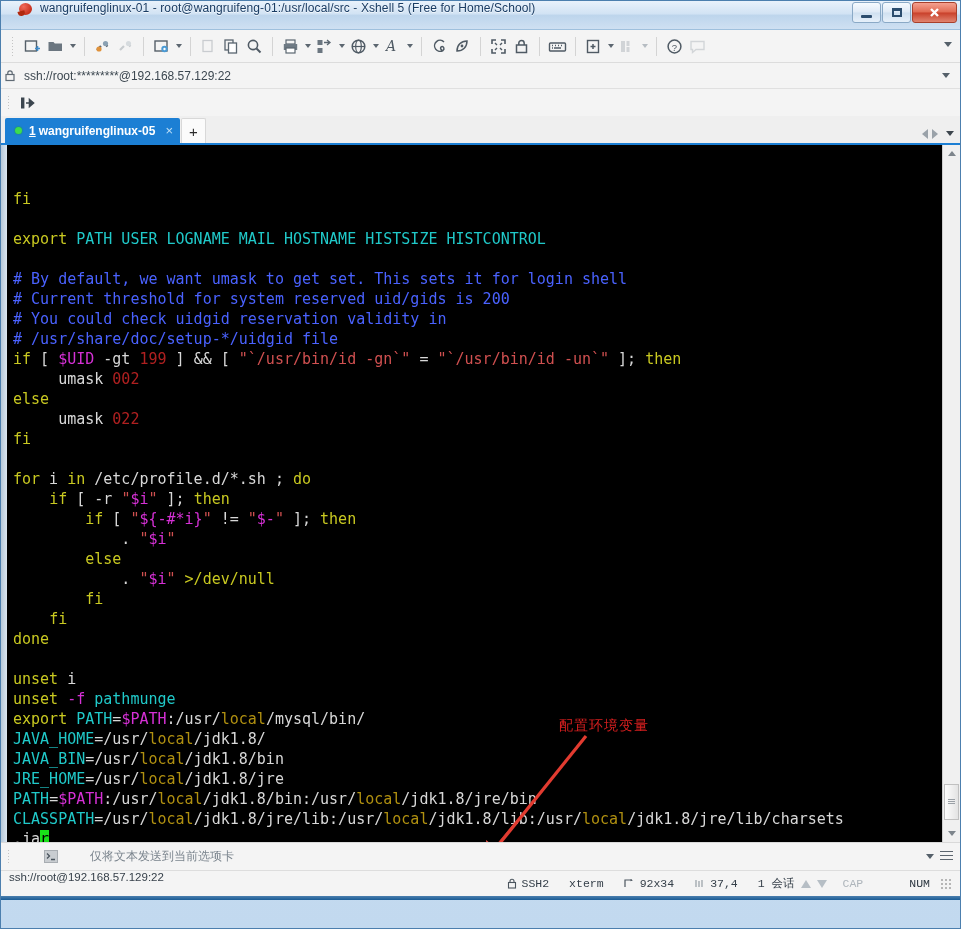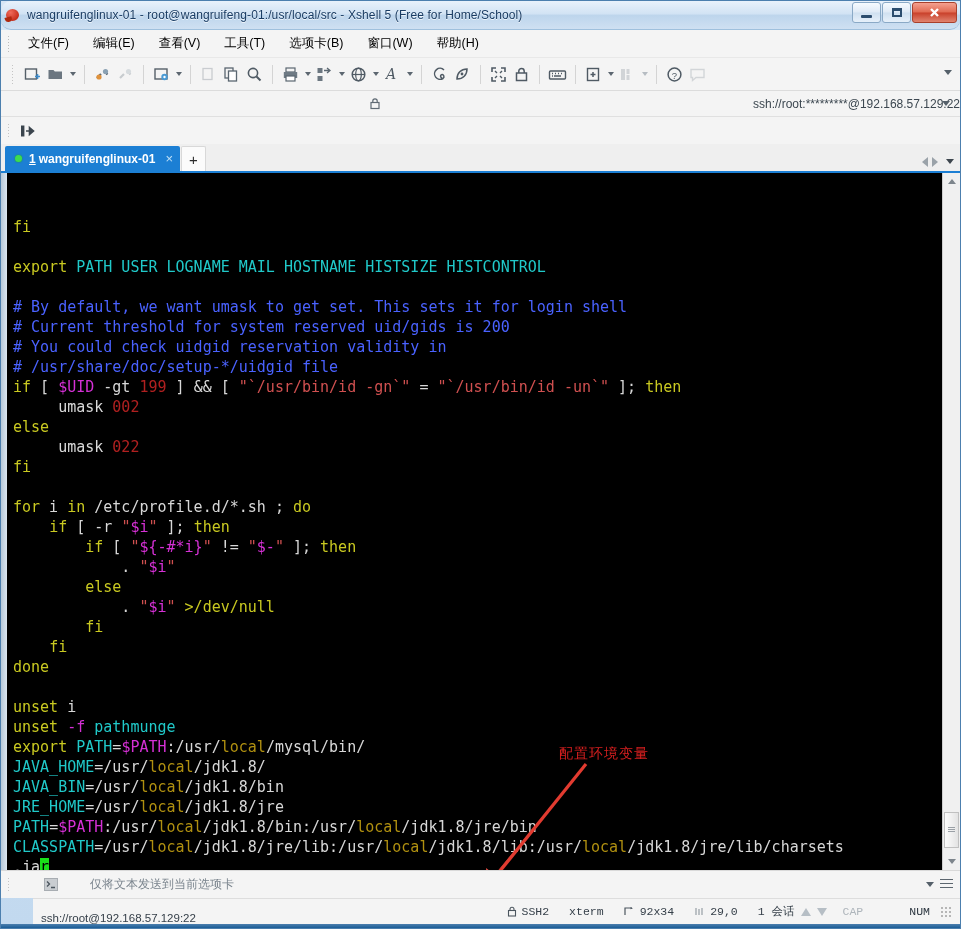--- a/index.html
+++ b/index.html
@@ -21,23 +21,22 @@
     border: 1px solid #4c7fae;
     background: linear-gradient(to bottom, #d7e6f5 0%, #c2d9ef 100%);
   }
 
   
   #titlebar {
     position: relative;
     height: 28px;
     background: linear-gradient(to bottom, #e9f2fb 0%, #d2e3f4 45%, #bdd5ec 52%, #cfe0f2 100%);
     border-bottom: 1px solid #9fc0dd;
-    display: flex; align-items: center;
-    padding-left: 4px;
-    border-radius: 10px;
+    display: flex; 
+    padding-left: 17px;
   }
   #app-icon {
     width: 16px; height: 16px; flex: 0 0 16px;
     position: relative; margin-right: 6px;
   }
   #app-icon .ball {
     position: absolute; left: 1px; top: 2px;
     width: 13px; height: 12px; border-radius: 50%;
     background: radial-gradient(circle at 35% 30%, #f06a5a 0%, #c8301d 70%, #8e1b0c 100%);
   }
@@ -130,21 +129,20 @@
     border-left: 4px solid transparent;
     border-right: 4px solid transparent;
     border-top: 5px solid #55606a;
   }
 
   
   #addrbar {
     height: 25px; background: #f4f4f4;
     display: flex; align-items: center; 
     position: relative;
-    justify-content: space-between;
   }
   #addrbar .grip {
     width: 3px; height: 16px; margin-right: 10px; margin-left: -10px;
     background-image: radial-gradient(circle, #c4c4c4 1px, transparent 1px);
     background-size: 3px 3px;
   }
   #addr-lock { margin-right: 8px; display: flex; align-items: center; color: #5f6a74; }
   #addr-text { font-size: 12px; color: #3c4750; white-space: nowrap; }
   #addr-caret {
     position: absolute; right: 10px; top: 10px;
@@ -332,24 +330,24 @@
   #send-menu {
     position: absolute; right: 7px; top: 8px;
     width: 13px; height: 11px;
     background-image: linear-gradient(#5c666f 1.5px, transparent 1.5px);
     background-size: 13px 4px;
   }
 
   
   #statusbar {
     height: 25px; background: #f4f4f4;
-    display: flex; align-items: flex-end;
+    display: flex; align-items: flex-start;
     border-top: 1px solid #dddddd;
     position: relative;
-    font-size: 11.5px; color: #36404a; margin-left: 32px;
+    font-size: 11.5px; color: #36404a;
   }
   #status-left { padding-left: 8px; }
   #status-right {
     position: absolute; right: 8px; top: 0; height: 25px;
     display: flex; align-items: center; font-family: Liberation Mono, monospace;
   }
   .st-item { display: flex; align-items: center; margin-left: 20px; white-space: nowrap; }
   .st-item .ic { margin-right: 5px; display: flex; align-items: center; color: #4b555e; }
   .st-arrow-up, .st-arrow-dn { width:0;height:0;margin-left:6px; }
   .st-arrow-up { border-left:5px solid transparent;border-right:5px solid transparent;border-bottom:8px solid #b6bec5; }
@@ -385,30 +383,20 @@
           <span class="glyph-max"></span>
         </div>
       <div class="winbtn close">
         <svg width="13" height="13" viewBox="0 0 13 13">
             <path d="M3 3 L10 10 M10 3 L3 10" stroke="#fff" stroke-width="2.4" fill="none"></path>
           </svg>
       </div>
     </div>
   </div>
 
-  <div id="menubar">
-    <span class="grip"></span>
-    <span class="menu-item">文件(F)</span>
-    <span class="menu-item">编辑(E)</span>
-    <span class="menu-item">查看(V)</span>
-    <span class="menu-item">工具(T)</span>
-    <span class="menu-item">选项卡(B)</span>
-    <span class="menu-item">窗口(W)</span>
-    <span class="menu-item">帮助(H)</span>
-  </div>
 
   <div id="toolbar">
     <span class="tb-grip"></span>
 
     <span class="tbtn">
       <svg width="17" height="17" viewBox="0 0 17 17">
           <rect x="1.5" y="3" width="11" height="10" fill="none" stroke="#556069" stroke-width="1.4"></rect>
           <path d="M11 10.5h5M13.5 8v5" stroke="#3f8ccb" stroke-width="1.6"></path>
         </svg>
     </span>
@@ -583,21 +571,21 @@
           <rect x="1" y="1.5" width="3.4" height="11" fill="#3b454e"></rect>
           <path d="M6 7h6M9.5 3.6L13.5 7l-4 3.4z" fill="#3b454e" stroke="#3b454e" stroke-width="1.6"></path>
         </svg>
     </span>
   </div>
 
   <div id="tabbar">
     <div class="tab">
       <span class="dot"></span>
       <span class="num">1</span>
-      <span class="name">wangruifenglinux-01</span>
+      <span class="name">wangruifenglinux-05</span>
       <span class="closex">×</span>
     </div>
     <div id="tab-add">+</div>
     <div id="tab-nav">
       <span class="tnav left"></span>
       <span class="tnav right"></span>
     </div>
     <span id="tab-menu"></span>
   </div>
 
@@ -672,21 +660,21 @@
             </svg>
         </span>
         <span>92x34</span>
       </span>
       <span class="st-item">
         <span class="ic">
           <svg width="11" height="11" viewBox="0 0 11 11">
               <path d="M2 2v7M5 3v6M8 2v7" stroke="#8e979e" stroke-width="1.1"></path>
             </svg>
         </span>
-        <span>29,0</span>
+        <span>37,4</span>
       </span>
       <span class="st-item">1 会话</span>
       <span class="st-arrow-up"></span>
       <span class="st-arrow-dn"></span>
       <span class="st-cap">CAP</span>
       <span class="st-num">NUM</span>
       <span id="status-grip"></span>
     </div>
   </div>
 

